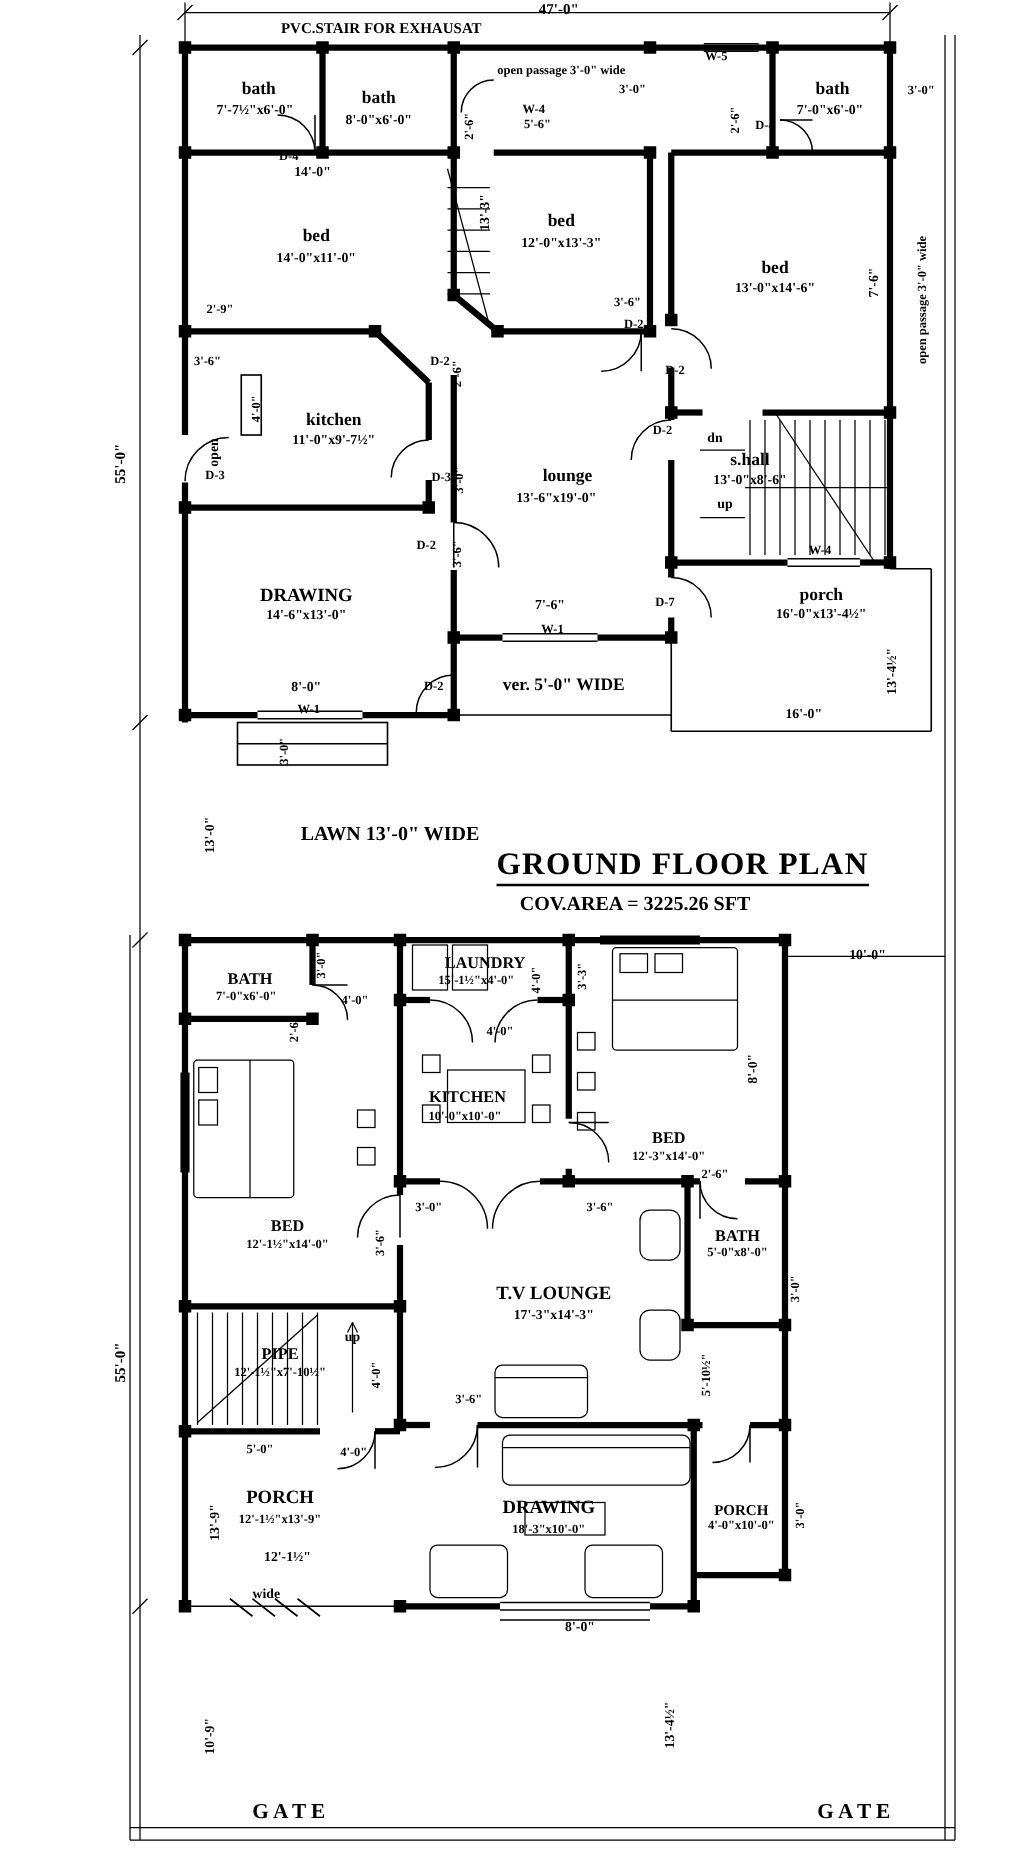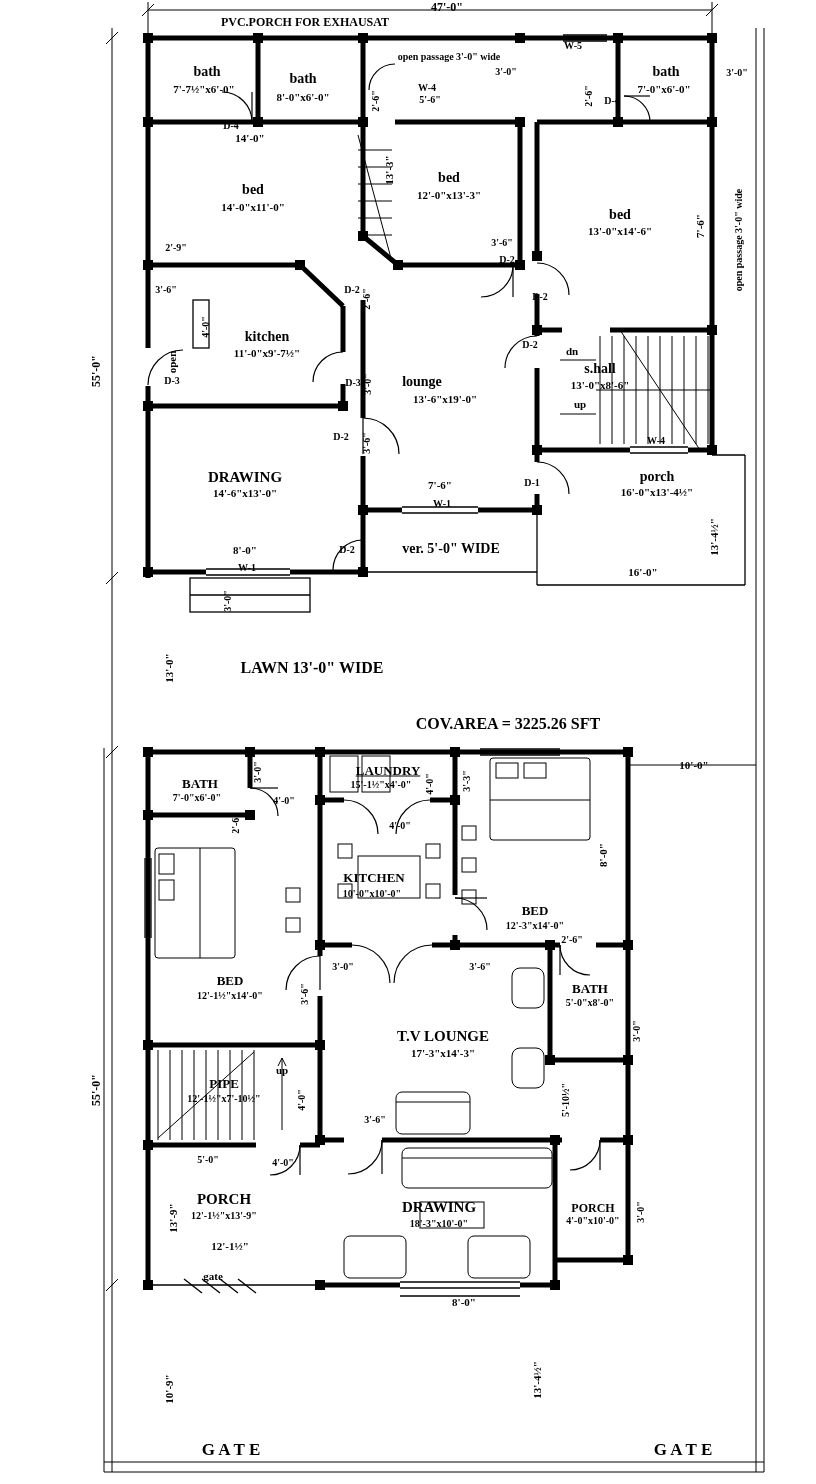--- a/index.html
+++ b/index.html
@@ -331,23 +331,24 @@
     <rect x="545" y="1055" width="10" height="10"></rect>
         <rect x="623" y="1055" width="10" height="10"></rect>
     <rect x="143" y="1280" width="10" height="10"></rect>
         <rect x="315" y="1280" width="10" height="10"></rect>
     <rect x="550" y="1280" width="10" height="10"></rect>
         <rect x="623" y="1255" width="10" height="10"></rect>
   </g>
 </svg>
 
 <div id="label-layer">
+  <div class="lbl title" style="left:546px;top:694px;">GROUND FLOOR PLAN</div>
   <div class="lbl cov" style="left:508px;top:724px;">COV.AREA = 3225.26 SFT</div>
 <span class="lbl" style="left: 447px; top: 7px; font-size: 12px; transform: translate(-50%, -50%);">47'-0"</span>
-      <span class="lbl" style="left: 305px; top: 22px; font-size: 12px; transform: translate(-50%, -50%);">PVC.PORCH FOR  EXHAUSAT</span>
+      <span class="lbl" style="left: 305px; top: 22px; font-size: 12px; transform: translate(-50%, -50%);">PVC.STAIR FOR  EXHAUSAT</span>
       <span class="lbl" style="left: 449px; top: 57px; font-size: 10px; transform: translate(-50%, -50%);">open passage 3'-0" wide</span>
       <span class="lbl" style="left: 573px; top: 46px; font-size: 10px; transform: translate(-50%, -50%);">W-5</span>
       <span class="lbl" style="left: 506px; top: 72px; font-size: 10px; transform: translate(-50%, -50%);">3'-0"</span>
       <span class="lbl" style="left: 207px; top: 72px; font-size: 14px; transform: translate(-50%, -50%);">bath</span>
       <span class="lbl" style="left: 204px; top: 89px; font-size: 11px; transform: translate(-50%, -50%);">7'-7½"x6'-0"</span>
       <span class="lbl" style="left: 303px; top: 79px; font-size: 14px; transform: translate(-50%, -50%);">bath</span>
       <span class="lbl" style="left: 303px; top: 97px; font-size: 11px; transform: translate(-50%, -50%);">8'-0"x6'-0"</span>
       <span class="lbl" style="left: 427px; top: 88px; font-size: 10px; transform: translate(-50%, -50%);">W-4</span>
       <span class="lbl" style="left: 430px; top: 100px; font-size: 10px; transform: translate(-50%, -50%);">5'-6"</span>
       <span class="lbl" style="left: 376px; top: 101px; font-size: 10px; transform: translate(-50%, -50%) rotate(-90deg);">2'-6"</span>
@@ -375,50 +376,50 @@
       <span class="lbl" style="left: 367px; top: 299px; font-size: 10px; transform: translate(-50%, -50%) rotate(-90deg);">2'-6"</span>
       <span class="lbl" style="left: 540px; top: 297px; font-size: 10px; transform: translate(-50%, -50%);">D-2</span>
       <span class="lbl" style="left: 206px; top: 327px; font-size: 10px; transform: translate(-50%, -50%) rotate(-90deg);">4'-0"</span>
       <span class="lbl" style="left: 267px; top: 337px; font-size: 14px; transform: translate(-50%, -50%);">kitchen</span>
       <span class="lbl" style="left: 267px; top: 353px; font-size: 11px; transform: translate(-50%, -50%);">11'-0"x9'-7½"</span>
       <span class="lbl" style="left: 172px; top: 362px; font-size: 11px; transform: translate(-50%, -50%) rotate(-90deg);">open</span>
       <span class="lbl" style="left: 530px; top: 345px; font-size: 10px; transform: translate(-50%, -50%);">D-2</span>
       <span class="lbl" style="left: 572px; top: 351px; font-size: 11px; transform: translate(-50%, -50%);">dn</span>
       <span class="lbl" style="left: 600px; top: 369px; font-size: 14px; transform: translate(-50%, -50%);">s.hall</span>
       <span class="lbl" style="left: 600px; top: 385px; font-size: 11px; transform: translate(-50%, -50%);">13'-0"x8'-6"</span>
-      <span class="lbl" style="left: 422px; top: 382px; font-size: 14px; transform: translate(-50%, -50%);">lounge</span>
+      <span class="lbl" style="left: 454px; top: 382px; font-size: 14px; transform: translate(-50%, -50%);">lounge</span>
       <span class="lbl" style="left: 445px; top: 399px; font-size: 11px; transform: translate(-50%, -50%);">13'-6"x19'-0"</span>
       <span class="lbl" style="left: 580px; top: 404px; font-size: 11px; transform: translate(-50%, -50%);">up</span>
       <span class="lbl" style="left: 172px; top: 381px; font-size: 10px; transform: translate(-50%, -50%);">D-3</span>
       <span class="lbl" style="left: 353px; top: 383px; font-size: 10px; transform: translate(-50%, -50%);">D-3</span>
       <span class="lbl" style="left: 368px; top: 384px; font-size: 10px; transform: translate(-50%, -50%) rotate(-90deg);">3'-0"</span>
       <span class="lbl" style="left: 96px; top: 371px; font-size: 12px; transform: translate(-50%, -50%) rotate(-90deg);">55'-0"</span>
       <span class="lbl" style="left: 341px; top: 437px; font-size: 10px; transform: translate(-50%, -50%);">D-2</span>
       <span class="lbl" style="left: 367px; top: 443px; font-size: 10px; transform: translate(-50%, -50%) rotate(-90deg);">3'-6"</span>
       <span class="lbl" style="left: 656px; top: 441px; font-size: 10px; transform: translate(-50%, -50%);">W-4</span>
       <span class="lbl" style="left: 245px; top: 477px; font-size: 15px; transform: translate(-50%, -50%);">DRAWING</span>
       <span class="lbl" style="left: 245px; top: 493px; font-size: 11px; transform: translate(-50%, -50%);">14'-6"x13'-0"</span>
       <span class="lbl" style="left: 657px; top: 477px; font-size: 14px; transform: translate(-50%, -50%);">porch</span>
       <span class="lbl" style="left: 657px; top: 492px; font-size: 11px; transform: translate(-50%, -50%);">16'-0"x13'-4½"</span>
       <span class="lbl" style="left: 440px; top: 485px; font-size: 11px; transform: translate(-50%, -50%);">7'-6"</span>
-      <span class="lbl" style="left: 532px; top: 483px; font-size: 10px; transform: translate(-50%, -50%);">D-1</span>
+      <span class="lbl" style="left: 532px; top: 483px; font-size: 10px; transform: translate(-50%, -50%);">D-7</span>
       <span class="lbl" style="left: 442px; top: 504px; font-size: 10px; transform: translate(-50%, -50%);">W-1</span>
       <span class="lbl" style="left: 714px; top: 537px; font-size: 11px; transform: translate(-50%, -50%) rotate(-90deg);">13'-4½"</span>
       <span class="lbl" style="left: 245px; top: 550px; font-size: 11px; transform: translate(-50%, -50%);">8'-0"</span>
       <span class="lbl" style="left: 347px; top: 550px; font-size: 10px; transform: translate(-50%, -50%);">D-2</span>
       <span class="lbl" style="left: 451px; top: 549px; font-size: 14px; transform: translate(-50%, -50%);">ver. 5'-0" WIDE</span>
       <span class="lbl" style="left: 247px; top: 568px; font-size: 10px; transform: translate(-50%, -50%);">W-1</span>
       <span class="lbl" style="left: 643px; top: 572px; font-size: 11px; transform: translate(-50%, -50%);">16'-0"</span>
       <span class="lbl" style="left: 228px; top: 601px; font-size: 10px; transform: translate(-50%, -50%) rotate(-90deg);">3'-0"</span>
       <span class="lbl" style="left: 169px; top: 668px; font-size: 11px; transform: translate(-50%, -50%) rotate(-90deg);">13'-0"</span>
       <span class="lbl" style="left: 312px; top: 668px; font-size: 16px; transform: translate(-50%, -50%);">LAWN 13'-0" WIDE</span>
       <span class="lbl" style="left: 200px; top: 783px; font-size: 13px; transform: translate(-50%, -50%);">BATH</span>
       <span class="lbl" style="left: 197px; top: 798px; font-size: 10px; transform: translate(-50%, -50%);">7'-0"x6'-0"</span>
       <span class="lbl" style="left: 258px; top: 772px; font-size: 10px; transform: translate(-50%, -50%) rotate(-90deg);">3'-0"</span>
-      <span class="lbl" style="left: 388px; top: 770px; font-size: 13px; transform: translate(-50%, -50%); text-decoration: underline;">LAUNDRY</span>
+      <span class="lbl" style="left: 388px; top: 770px; font-size: 13px; transform: translate(-50%, -50%);">LAUNDRY</span>
       <span class="lbl" style="left: 381px; top: 785px; font-size: 10px; transform: translate(-50%, -50%);">15'-1½"x4'-0"</span>
       <span class="lbl" style="left: 430px; top: 784px; font-size: 10px; transform: translate(-50%, -50%) rotate(-90deg);">4'-0"</span>
       <span class="lbl" style="left: 467px; top: 781px; font-size: 10px; transform: translate(-50%, -50%) rotate(-90deg);">3'-3"</span>
       <span class="lbl" style="left: 694px; top: 765px; font-size: 11px; transform: translate(-50%, -50%);">10'-0"</span>
       <span class="lbl" style="left: 284px; top: 801px; font-size: 10px; transform: translate(-50%, -50%);">4'-0"</span>
       <span class="lbl" style="left: 236px; top: 823px; font-size: 10px; transform: translate(-50%, -50%) rotate(-90deg);">2'-6"</span>
       <span class="lbl" style="left: 400px; top: 826px; font-size: 10px; transform: translate(-50%, -50%);">4'-0"</span>
       <span class="lbl" style="left: 374px; top: 877px; font-size: 13px; transform: translate(-50%, -50%);">KITCHEN</span>
       <span class="lbl" style="left: 372px; top: 894px; font-size: 10px; transform: translate(-50%, -50%);">10'-0"x10'-0"</span>
       <span class="lbl" style="left: 603px; top: 855px; font-size: 11px; transform: translate(-50%, -50%) rotate(-90deg);">8'-0"</span>
@@ -445,21 +446,21 @@
       <span class="lbl" style="left: 283px; top: 1163px; font-size: 10px; transform: translate(-50%, -50%);">4'-0"</span>
       <span class="lbl" style="left: 224px; top: 1199px; font-size: 15px; transform: translate(-50%, -50%);">PORCH</span>
       <span class="lbl" style="left: 224px; top: 1216px; font-size: 10px; transform: translate(-50%, -50%);">12'-1½"x13'-9"</span>
       <span class="lbl" style="left: 439px; top: 1207px; font-size: 15px; transform: translate(-50%, -50%);">DRAWING</span>
       <span class="lbl" style="left: 439px; top: 1224px; font-size: 10px; transform: translate(-50%, -50%);">18'-3"x10'-0"</span>
       <span class="lbl" style="left: 593px; top: 1208px; font-size: 12px; transform: translate(-50%, -50%);">PORCH</span>
       <span class="lbl" style="left: 593px; top: 1221px; font-size: 10px; transform: translate(-50%, -50%);">4'-0"x10'-0"</span>
       <span class="lbl" style="left: 641px; top: 1212px; font-size: 10px; transform: translate(-50%, -50%) rotate(-90deg);">3'-0"</span>
       <span class="lbl" style="left: 173px; top: 1218px; font-size: 11px; transform: translate(-50%, -50%) rotate(-90deg);">13'-9"</span>
       <span class="lbl" style="left: 230px; top: 1246px; font-size: 11px; transform: translate(-50%, -50%);">12'-1½"</span>
-      <span class="lbl" style="left: 213px; top: 1276px; font-size: 11px; transform: translate(-50%, -50%);">gate</span>
+      <span class="lbl" style="left: 213px; top: 1276px; font-size: 11px; transform: translate(-50%, -50%);">wide</span>
       <span class="lbl" style="left: 464px; top: 1302px; font-size: 11px; transform: translate(-50%, -50%);">8'-0"</span>
       <span class="lbl" style="left: 96px; top: 1090px; font-size: 12px; transform: translate(-50%, -50%) rotate(-90deg);">55'-0"</span>
       <span class="lbl" style="left: 169px; top: 1389px; font-size: 11px; transform: translate(-50%, -50%) rotate(-90deg);">10'-9"</span>
       <span class="lbl" style="left: 537px; top: 1380px; font-size: 11px; transform: translate(-50%, -50%) rotate(-90deg);">13'-4½"</span>
       <span class="lbl" style="left: 231px; top: 1449px; font-size: 17px; transform: translate(-50%, -50%);">G A T E</span>
       <span class="lbl" style="left: 683px; top: 1449px; font-size: 17px; transform: translate(-50%, -50%);">G A T E</span>
     </div>
 
 </div>
 

